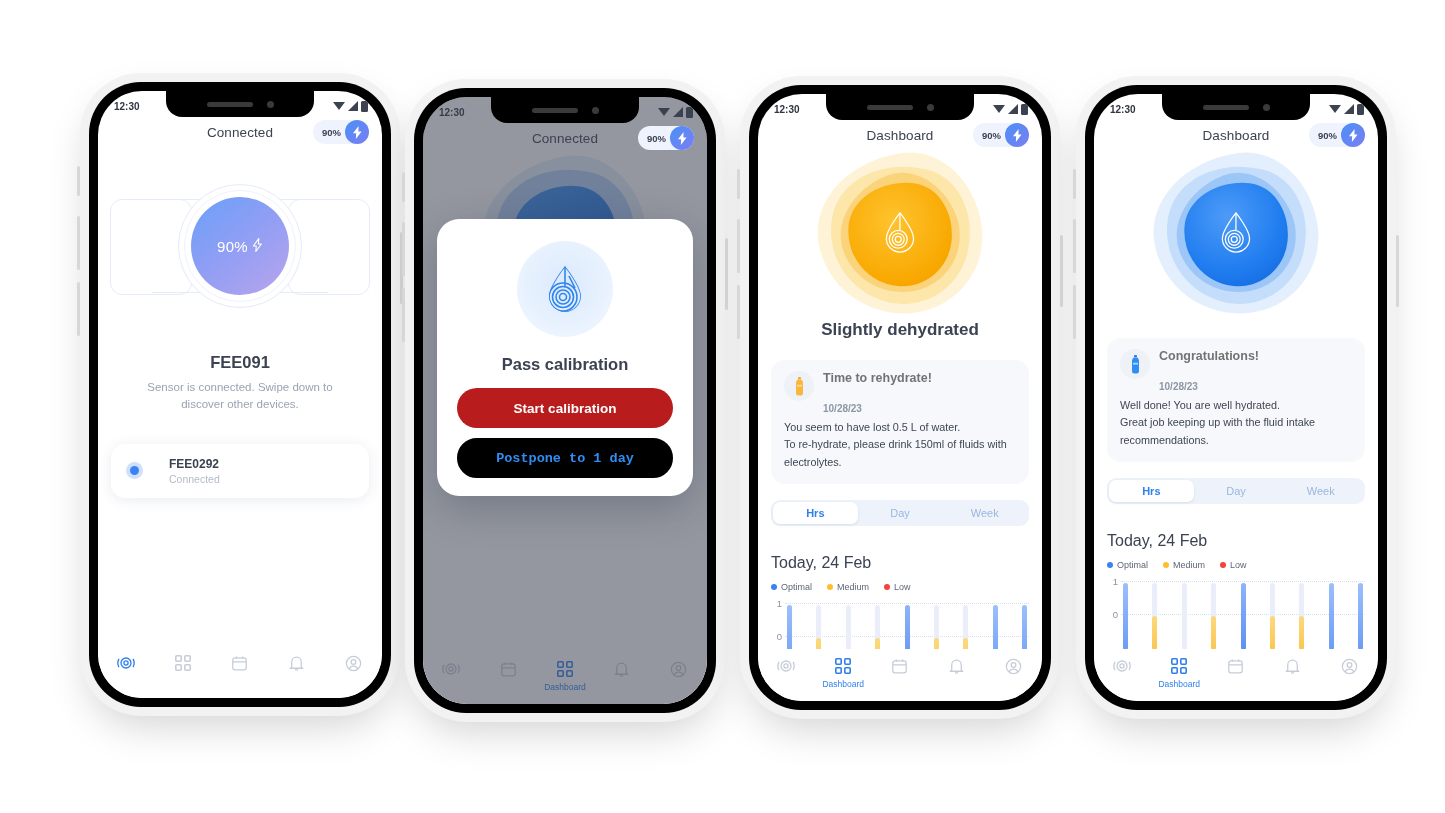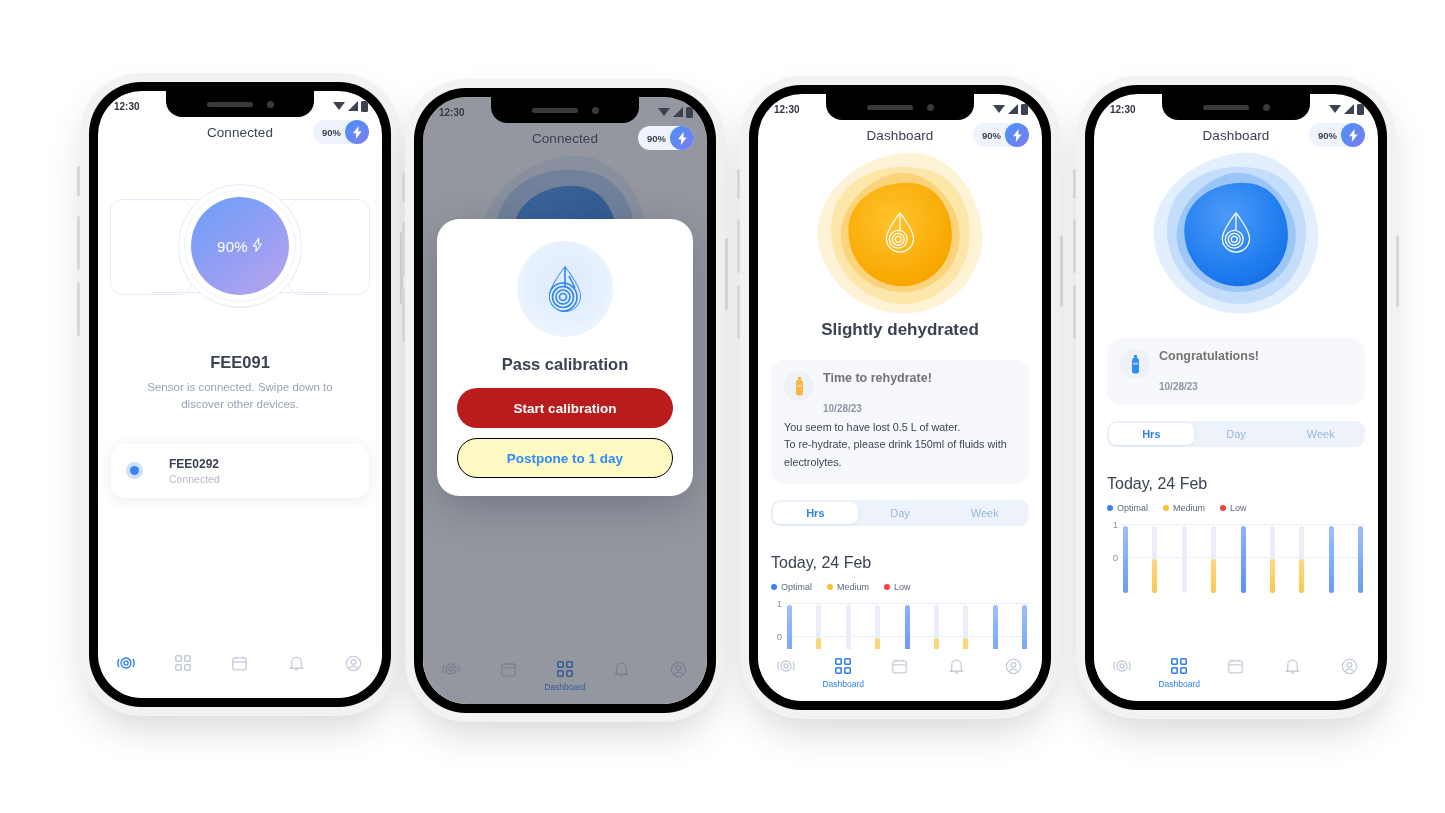--- a/index.html
+++ b/index.html
@@ -151,21 +151,21 @@
     background: radial-gradient(circle at 50% 45%, #dceafd 0%, #e7f1fe 55%, #f4f9ff 100%);
     display: flex; align-items: center; justify-content: center;
   }
   .modal-t { text-align: center; font-size: 16.5px; font-weight: 700; color: #3b4252; margin-top: 18px; }
   .modal-d { text-align: center; font-size: 11.5px; color: #8e97a6; line-height: 1.55; margin-top: 7px; padding: 0 4px; }
   .btn {
     height: 40px; border-radius: 22px; display: flex; align-items: center; justify-content: center;
     font-size: 13.5px; font-weight: 700; margin-top: 14px; cursor: pointer;
   }
   .btn-primary { background: #b91c1c; color: #fff; }
-  .btn-ghost { background: #fef9c3; color: #2f8df5; border: 1px solid #000000; margin-top: 10px; }
+  .btn-ghost { background: #000000; color: #2f8df5; border: 3px solid #000000; margin-top: 10px; font-family: Liberation Mono, monospace; }
 
   
   .dash { position: absolute; inset: 0; padding-top: 56px; }
   .blob-wrap { position: relative; height: 168px; display: flex; align-items: center; justify-content: center; }
   .blob {
     position: absolute; left: 50%; top: 50%;
     border-radius: 58% 42% 47% 53% / 47% 52% 48% 53%;
   }
   .b1 { width: 164px; height: 160px; transform: translate(-50%,-50%) rotate(-8deg); }
   .b2 { width: 140px; height: 138px; transform: translate(-50%,-50%) rotate(14deg); }
@@ -710,20 +710,22 @@
                   <rect x="4.3" y="0" width="3.4" height="3" rx="1" fill="#1e7fef"></rect>
                   <path d="M2 6.5c0-1.5 1.2-2.2 1.2-3.2h5.6C8.8 4.3 10 5 10 6.5V19a2.5 2.5 0 0 1-2.5 2.5h-3A2.5 2.5 0 0 1 2 19z" fill="#2f8df5"></path>
                   <rect x="3.1" y="9" width="5.8" height="2.1" fill="#aed4fb"></rect>
                 </svg>
             </span>
             <span>
               <span class="alert-h" style="display:block">Congratulations!</span>
               <span class="alert-date" style="display:block">10/28/23</span>
             </span>
           </div>
+          <div class="alert-body" style="white-space:pre-line">Well done! You are well hydrated.
+Great job keeping up with the fluid intake recommendations.</div>
         </div>
 
         <div class="segbar">
           <div class="seg on">Hrs</div>
           <div class="seg">Day</div>
           <div class="seg">Week</div>
         </div>
 
         <div class="daytitle">Today, 24 Feb</div>
 

